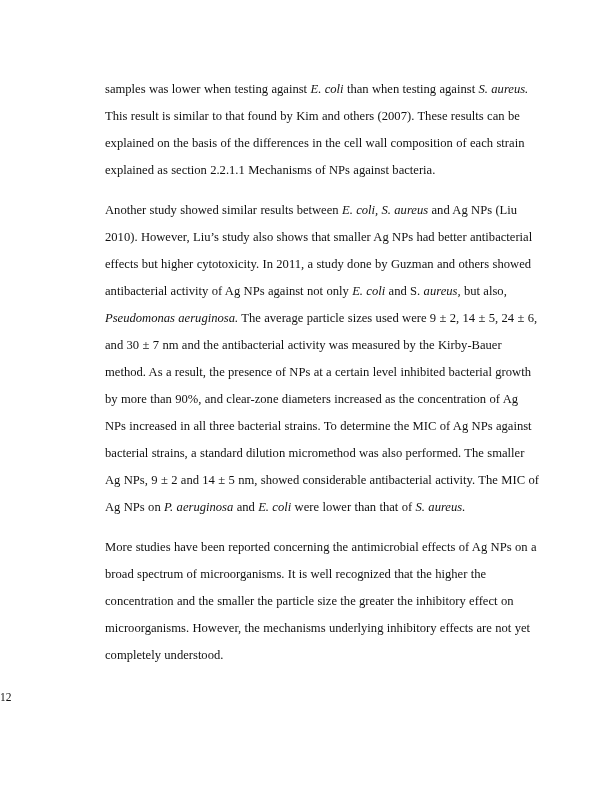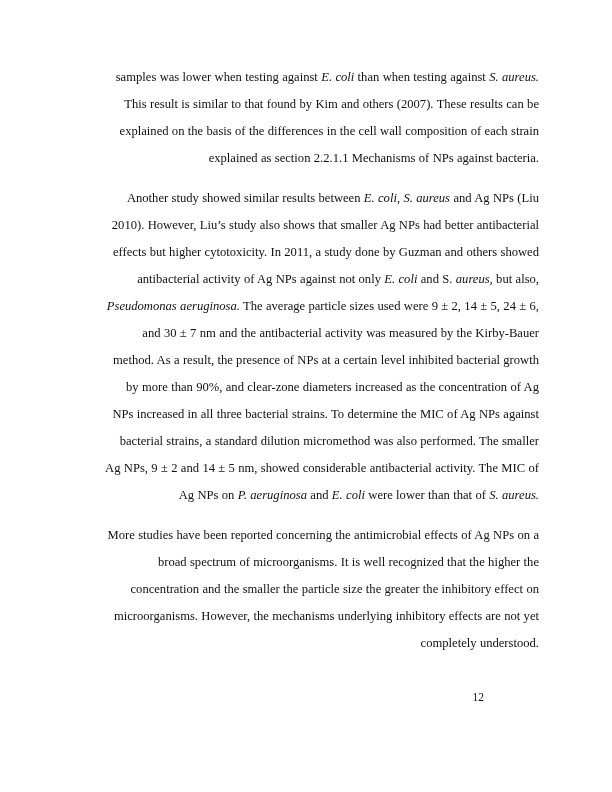--- a/index.html
+++ b/index.html
@@ -16,35 +16,35 @@
       font-family: "Liberation Serif", serif;
       color: #111111;
     }
     .text-block {
       position: absolute;
       left: 105px;
       top: 64px;
       width: 434px;
     }
     p.para {
-      margin: 0 0 13px 0;
+      margin: 12px 0 13px 0;
       font-size: 12.6px;
       line-height: 27px;
-      text-align: right;
+      text-align: left;
       word-spacing: 0.2px;
     }
     p.para i {
       font-style: italic;
     }
     .page-number {
       position: absolute;
       left: 0;
       top: 690px;
       width: 484px;
-      text-align: right;
+      text-align: left;
       font-size: 11.5px;
       line-height: 14px;
       font-family: "Liberation Serif", serif;
       color: #111111;
     }
   </style>
 </head>
 <body>
 
 <div class="page">

